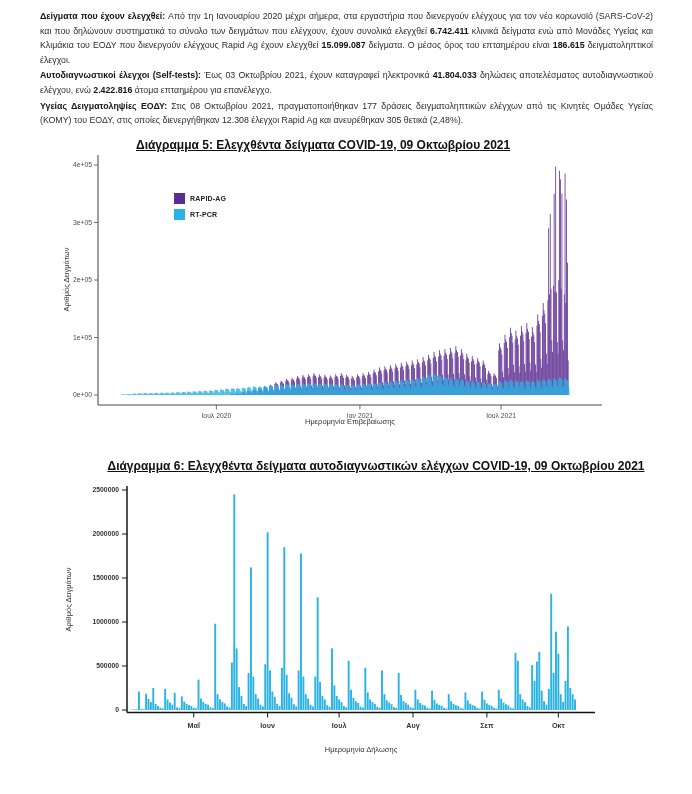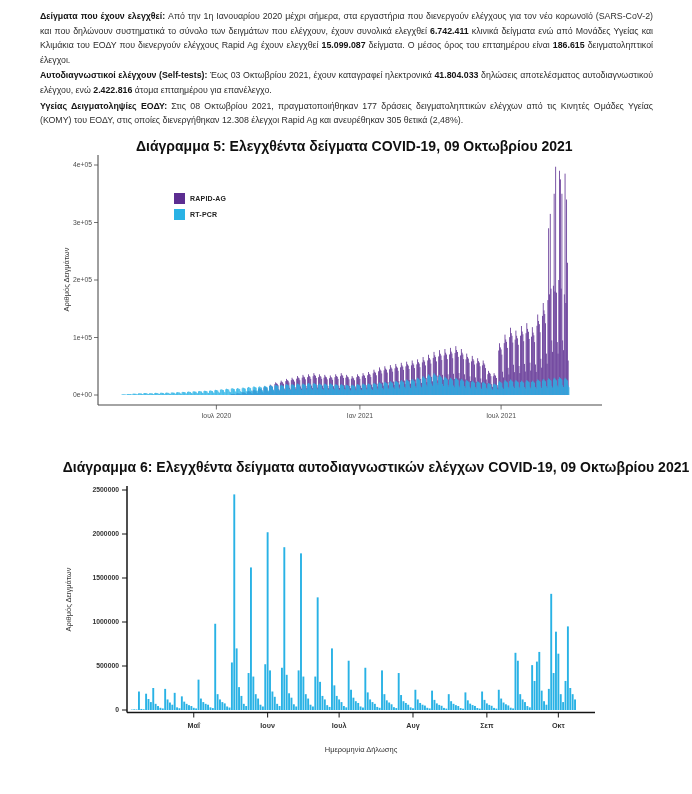--- a/index.html
+++ b/index.html
@@ -4,21 +4,21 @@
 <style>
   html,body{margin:0;padding:0;background:#fff;}
   .page{position:relative;width:692px;height:794px;background:#ffffff;
         font-family:"Liberation Sans",sans-serif;overflow:hidden;padding-left:20px;}
 
   .intro{position:absolute;top:9px;left:40px;width:613px;
          font-size:8.8px;line-height:14.6px;text-align:justify;color:#2d2d2d;}
   .intro p{margin:0 0 1px 0;}
   .intro b{color:#141414;}
 
-  .chart-title{position:absolute;font-size:14px;font-weight:bold;color:#101010;white-space:nowrap;}
+  .chart-title{position:absolute;font-size:12px;font-weight:bold;color:#101010;white-space:nowrap;text-decoration:underline;}
   #c5-title{top:138px;left:136px;}
   #c6-title{top:459px;left:46px;width:660px;text-align:center;white-space:normal;}
 
   .ylabel{position:absolute;font-size:7.5px;color:#333;white-space:nowrap;
           width:90px;text-align:center;transform:rotate(-90deg);}
   #c5-ylabel{left:21px;top:275px;}
   #c6-ylabel{left:23px;top:595px;}
 
   .xlabel{position:absolute;font-size:7.5px;color:#333;text-align:center;}
   #c5-xlabel{top:417px;left:98px;width:504px;}
@@ -33,21 +33,21 @@
   .swatch{width:11px;height:11px;margin-right:5px;display:inline-block;}
   .legend-label{font-size:7px;font-weight:bold;color:#222;letter-spacing:.2px;}
 </style>
 </head>
 <body>
 
 <div class="page">
 
   <div class="intro">
     <p><b>Δείγματα που έχουν ελεγχθεί: </b><span>Από την 1η Ιανουαρίου 2020 μέχρι σήμερα, στα εργαστήρια που διενεργούν ελέγχους για τον νέο κορωνοϊό (SARS-CoV-2) και που δηλώνουν συστηματικά το σύνολο των δειγμάτων που ελέγχουν, έχουν συνολικά ελεγχθεί </span><b>6.742.411</b><span> κλινικά δείγματα ενώ από Μονάδες Υγείας και Κλιμάκια του ΕΟΔΥ που διενεργούν ελέγχους Rapid Ag έχουν ελεγχθεί </span><b>15.099.087</b><span> δείγματα. Ο μέσος όρος του επταημέρου είναι </span><b>186.615</b><span> δειγματοληπτικοί έλεγχοι.</span></p>
-    <p><b>Αυτοδιαγνωστικοί ελέγχουν (Self-tests): </b><span>Έως 03 Οκτωβρίου 2021, έχουν καταγραφεί ηλεκτρονικά </span><b>41.804.033</b><span> δηλώσεις αποτελέσματος αυτοδιαγνωστικού ελέγχου, ενώ </span><b>2.422.816</b><span> άτομα επταημέρου για επανέλεγχο.</span></p>
+    <p><b>Αυτοδιαγνωστικοί έλεγχοι (Self-tests): </b><span>Έως 03 Οκτωβρίου 2021, έχουν καταγραφεί ηλεκτρονικά </span><b>41.804.033</b><span> δηλώσεις αποτελέσματος αυτοδιαγνωστικού ελέγχου, ενώ </span><b>2.422.816</b><span> άτομα επταημέρου για επανέλεγχο.</span></p>
     <p><b>Υγείας Δειγματοληψίες ΕΟΔΥ: </b><span>Στις 08 Οκτωβρίου 2021, πραγματοποιήθηκαν 177 δράσεις δειγματοληπτικών ελέγχων από τις Κινητές Ομάδες Υγείας (ΚΟΜΥ) του ΕΟΔΥ, στις οποίες διενεργήθηκαν 12.308 έλεγχοι Rapid Ag και ανευρέθηκαν 305 θετικά (2,48%).</span></p>
   </div>
 
   <div class="chart-title" id="c5-title">Διάγραμμα 5: Ελεγχθέντα δείγματα COVID-19, 09 Οκτωβρίου 2021</div>
   <div class="ylabel" id="c5-ylabel">Αριθμός Δειγμάτων</div>
   <svg class="plot" id="svg5" width="692" height="280" viewBox="0 0 692 280">
       <g>
         <line x1="98" y1="5" x2="98" y2="255" stroke="#3f3f3f" stroke-width="1"></line>
         <line x1="98" y1="255" x2="602" y2="255" stroke="#4a4a4a" stroke-width="1.2"></line>
         <line x1="94" y1="245" x2="98" y2="245" stroke="#4d4d4d" stroke-width="0.8"></line>
@@ -1082,20 +1082,21 @@
   <div class="legend">
     <div class="legend-row">
       <span class="swatch" id="sw-rapid" style="background: rgb(92, 45, 145);"></span>
       <span class="legend-label">RAPID-AG</span>
     </div>
     <div class="legend-row">
       <span class="swatch" id="sw-pcr" style="background: rgb(41, 178, 229);"></span>
       <span class="legend-label">RT-PCR</span>
     </div>
   </div>
+  <div class="xlabel" id="c5-xlabel">Ημερομηνία Επιβεβαίωσης</div>
 
   <div class="chart-title" id="c6-title">Διάγραμμα 6: Ελεγχθέντα δείγματα αυτοδιαγνωστικών ελέγχων COVID-19, 09 Οκτωβρίου 2021</div>
   <div class="ylabel" id="c6-ylabel">Αριθμός Δειγμάτων</div>
   <svg class="plot" id="svg6" width="692" height="300" viewBox="0 0 692 300">
       <g>
         <line x1="127" y1="6" x2="127" y2="232.5" stroke="#141414" stroke-width="1.5"></line>
         <line x1="127" y1="232.5" x2="595" y2="232.5" stroke="#141414" stroke-width="1.5"></line>
         <line x1="122" y1="230" x2="127" y2="230" stroke="#141414" stroke-width="1"></line>
         <text x="119" y="232.4" text-anchor="end" font-size="6.8" font-weight="600" fill="#333" font-family="&quot;Liberation Sans&quot;,sans-serif">0</text>
         <line x1="122" y1="186" x2="127" y2="186" stroke="#141414" stroke-width="1"></line>

